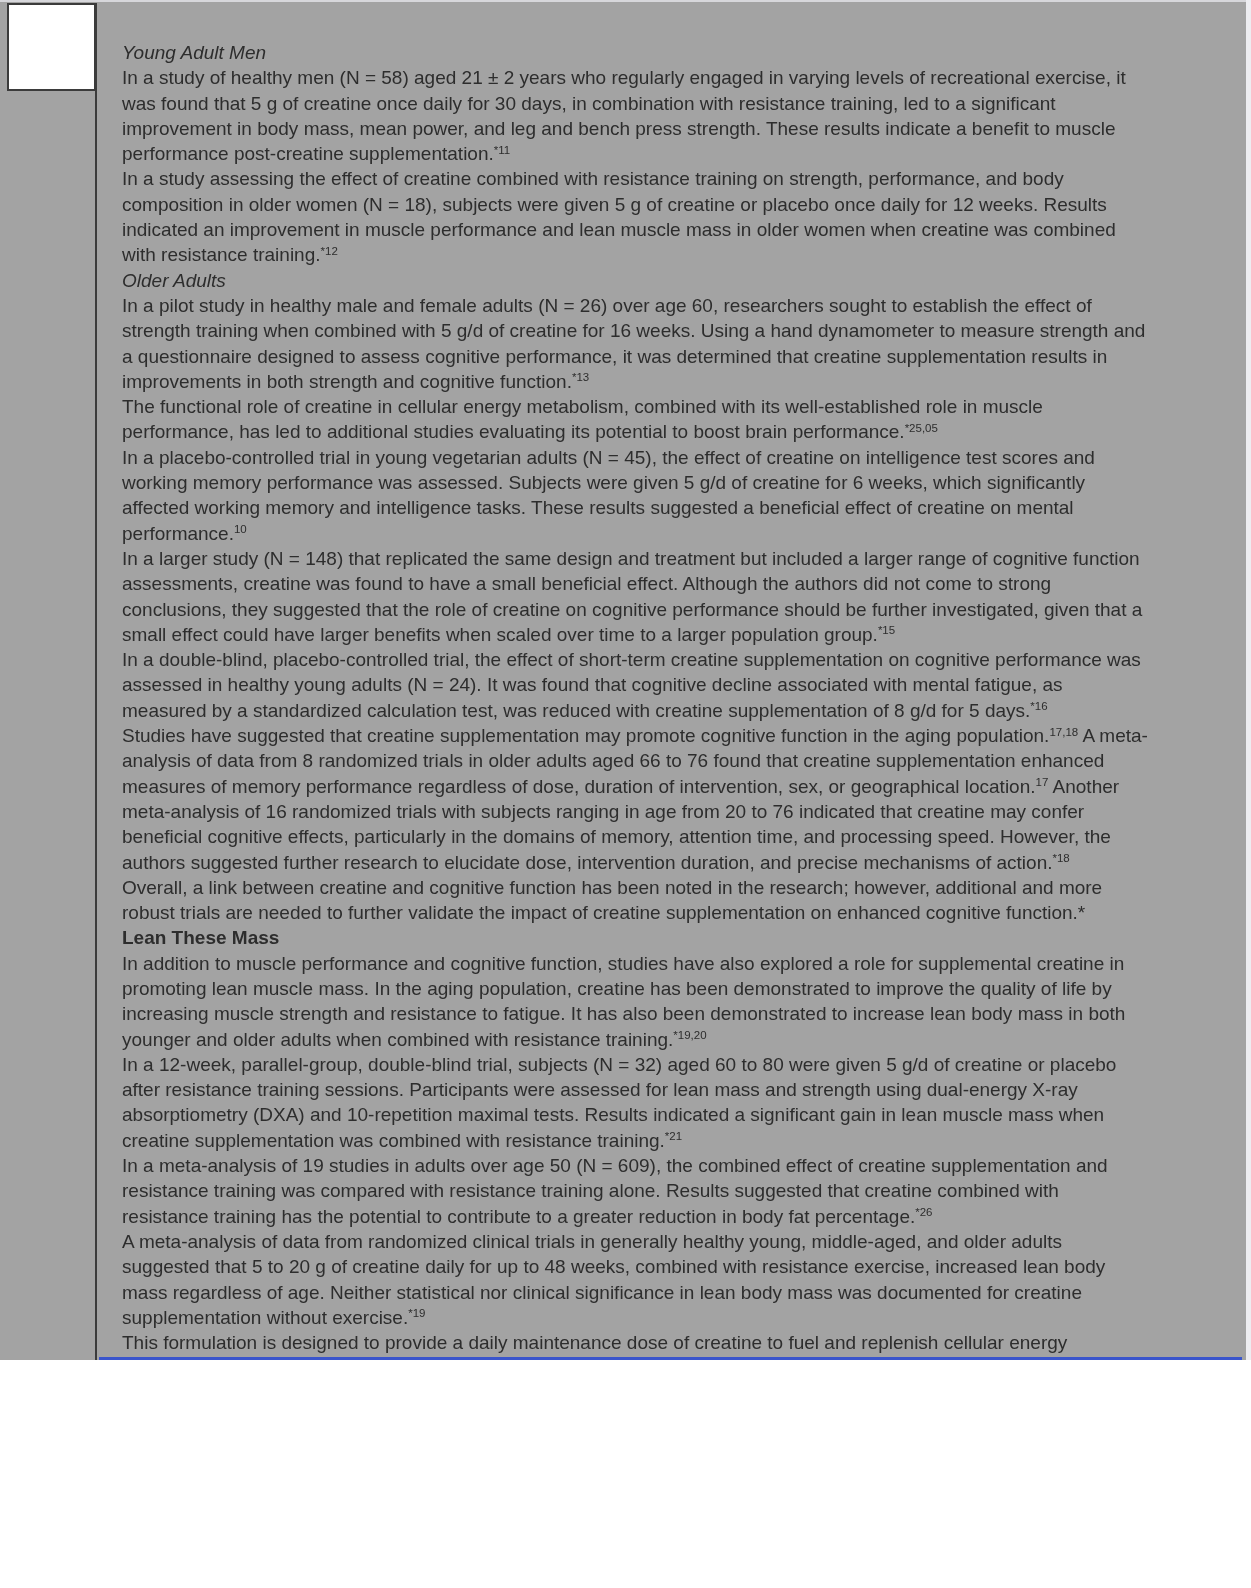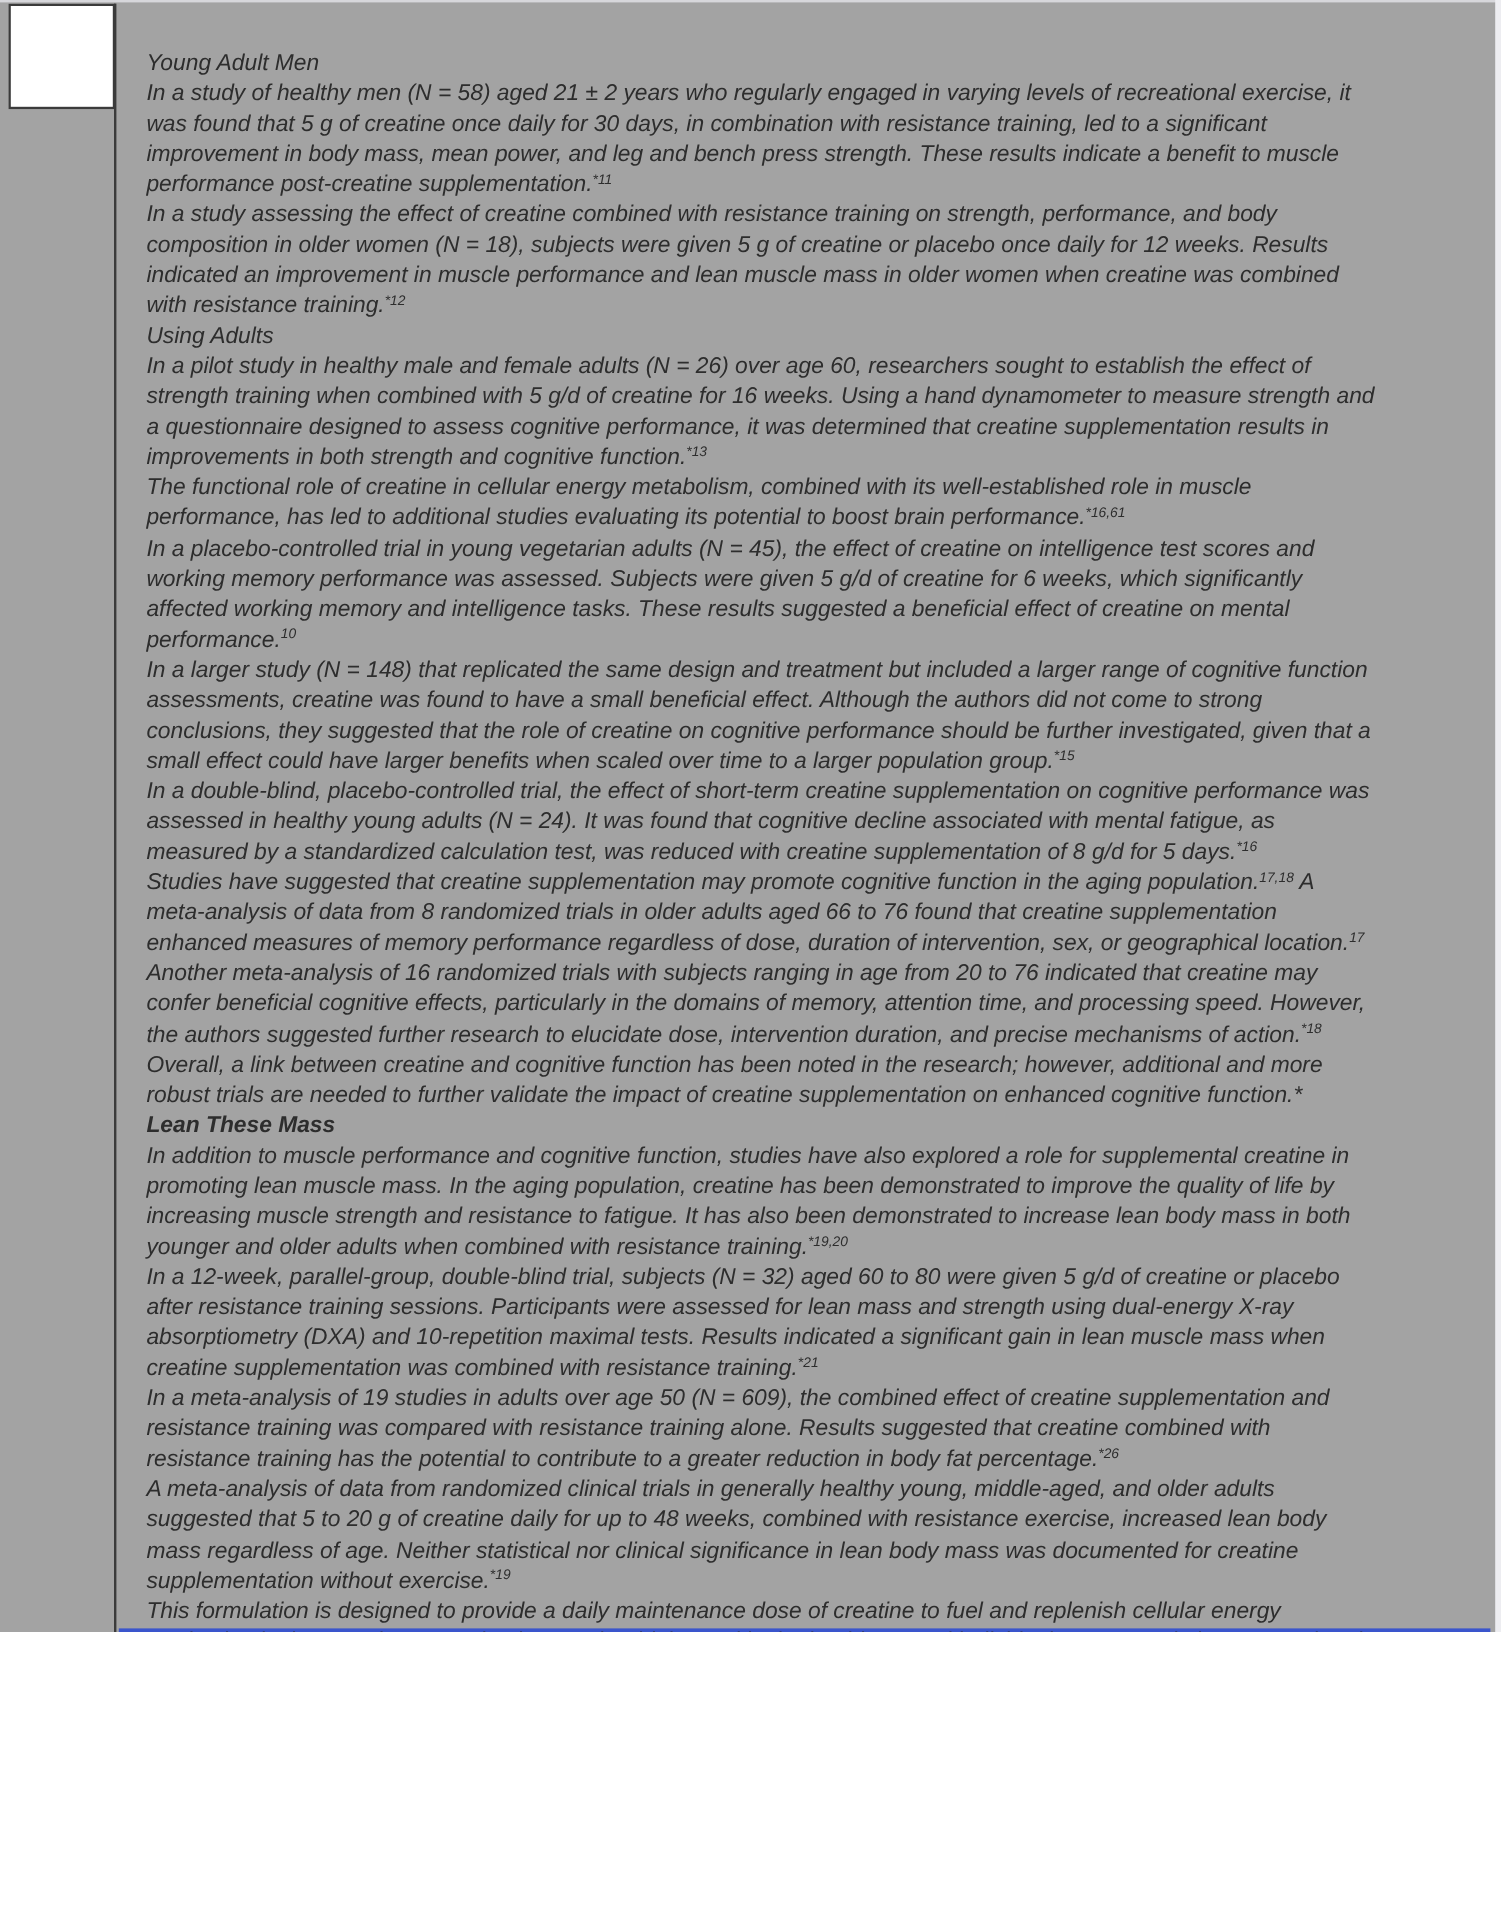--- a/index.html
+++ b/index.html
@@ -59,21 +59,20 @@
     left: 122px;
     top: 40px;
     width: 1026px;
     font-size: 19px;
     line-height: 25.3px;
     text-align: left;
   }
   .doc p {
     margin: 0;
     padding: 0;
-    font-style: italic;
   }
   .doc p.subheading-italic {
     font-style: italic;
   }
   .doc p.heading-bold {
     font-weight: bold;
   }
   .doc sup {
     font-size: 11.5px;
     line-height: 0;
@@ -88,23 +87,23 @@
 <div class="page">
   <div class="page-top-border"></div>
   <div class="page-right-edge"></div>
   <div class="corner-outline-box"></div>
   <div class="left-margin-rule"></div>
   <div class="bottom-accent-line"></div>
   <div class="doc">
       <p class="subheading-italic">Young Adult Men</p>
       <p class="body">In a study of healthy men (N = 58) aged 21 ± 2 years who regularly engaged in varying levels of recreational exercise, it was found that 5 g of creatine once daily for 30 days, in combination with resistance training, led to a significant improvement in body mass, mean power, and leg and bench press strength. These results indicate a benefit to muscle performance post-creatine supplementation.<sup>*11</sup></p>
       <p class="body">In a study assessing the effect of creatine combined with resistance training on strength, performance, and body composition in older women (N = 18), subjects were given 5 g of creatine or placebo once daily for 12 weeks. Results indicated an improvement in muscle performance and lean muscle mass in older women when creatine was combined with resistance training.<sup>*12</sup></p>
-      <p class="subheading-italic">Using Adults</p>
+      <p class="subheading-italic">Older Adults</p>
       <p class="body">In a pilot study in healthy male and female adults (N = 26) over age 60, researchers sought to establish the effect of strength training when combined with 5 g/d of creatine for 16 weeks. Using a hand dynamometer to measure strength and a questionnaire designed to assess cognitive performance, it was determined that creatine supplementation results in improvements in both strength and cognitive function.<sup>*13</sup></p>
-      <p class="body">The functional role of creatine in cellular energy metabolism, combined with its well-established role in muscle performance, has led to additional studies evaluating its potential to boost brain performance.<sup>*16,61</sup></p>
+      <p class="body">The functional role of creatine in cellular energy metabolism, combined with its well-established role in muscle performance, has led to additional studies evaluating its potential to boost brain performance.<sup>*25,05</sup></p>
       <p class="body">In a placebo-controlled trial in young vegetarian adults (N = 45), the effect of creatine on intelligence test scores and working memory performance was assessed. Subjects were given 5 g/d of creatine for 6 weeks, which significantly affected working memory and intelligence tasks. These results suggested a beneficial effect of creatine on mental performance.<sup>10</sup></p>
       <p class="body">In a larger study (N = 148) that replicated the same design and treatment but included a larger range of cognitive function assessments, creatine was found to have a small beneficial effect. Although the authors did not come to strong conclusions, they suggested that the role of creatine on cognitive performance should be further investigated, given that a small effect could have larger benefits when scaled over time to a larger population group.<sup>*15</sup></p>
       <p class="body">In a double-blind, placebo-controlled trial, the effect of short-term creatine supplementation on cognitive performance was assessed in healthy young adults (N = 24). It was found that cognitive decline associated with mental fatigue, as measured by a standardized calculation test, was reduced with creatine supplementation of 8 g/d for 5 days.<sup>*16</sup></p>
       <p class="body">Studies have suggested that creatine supplementation may promote cognitive function in the aging population.<sup>17,18</sup> A meta-analysis of data from 8 randomized trials in older adults aged 66 to 76 found that creatine supplementation enhanced measures of memory performance regardless of dose, duration of intervention, sex, or geographical location.<sup>17</sup> Another meta-analysis of 16 randomized trials with subjects ranging in age from 20 to 76 indicated that creatine may confer beneficial cognitive effects, particularly in the domains of memory, attention time, and processing speed. However, the authors suggested further research to elucidate dose, intervention duration, and precise mechanisms of action.<sup>*18</sup></p>
       <p class="body">Overall, a link between creatine and cognitive function has been noted in the research; however, additional and more robust trials are needed to further validate the impact of creatine supplementation on enhanced cognitive function.*</p>
       <p class="heading-bold">Lean These Mass</p>
       <p class="body">In addition to muscle performance and cognitive function, studies have also explored a role for supplemental creatine in promoting lean muscle mass. In the aging population, creatine has been demonstrated to improve the quality of life by increasing muscle strength and resistance to fatigue. It has also been demonstrated to increase lean body mass in both younger and older adults when combined with resistance training.<sup>*19,20</sup></p>
       <p class="body">In a 12-week, parallel-group, double-blind trial, subjects (N = 32) aged 60 to 80 were given 5 g/d of creatine or placebo after resistance training sessions. Participants were assessed for lean mass and strength using dual-energy X-ray absorptiometry (DXA) and 10-repetition maximal tests. Results indicated a significant gain in lean muscle mass when creatine supplementation was combined with resistance training.<sup>*21</sup></p>
       <p class="body">In a meta-analysis of 19 studies in adults over age 50 (N = 609), the combined effect of creatine supplementation and resistance training was compared with resistance training alone. Results suggested that creatine combined with resistance training has the potential to contribute to a greater reduction in body fat percentage.<sup>*26</sup></p>
       <p class="body">A meta-analysis of data from randomized clinical trials in generally healthy young, middle-aged, and older adults suggested that 5 to 20 g of creatine daily for up to 48 weeks, combined with resistance exercise, increased lean body mass regardless of age. Neither statistical nor clinical significance in lean body mass was documented for creatine supplementation without exercise.<sup>*19</sup></p>

